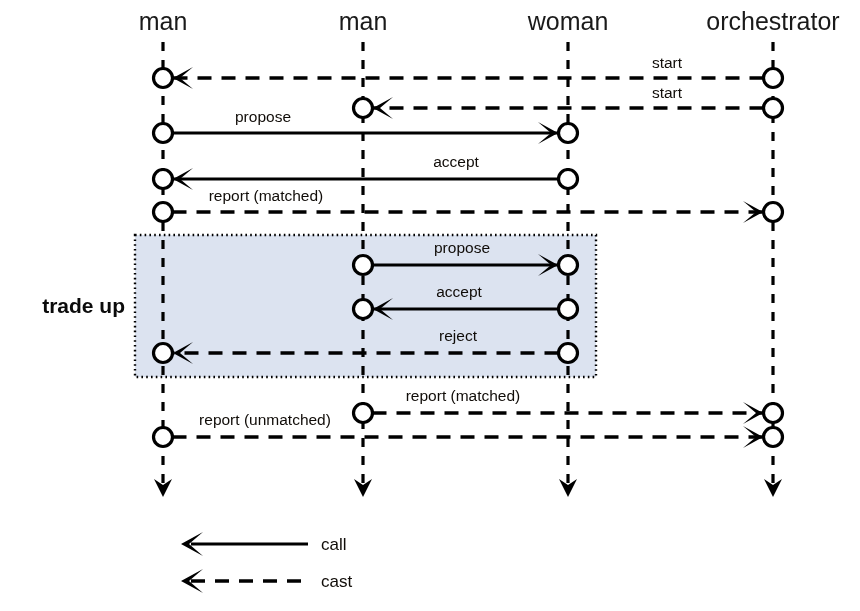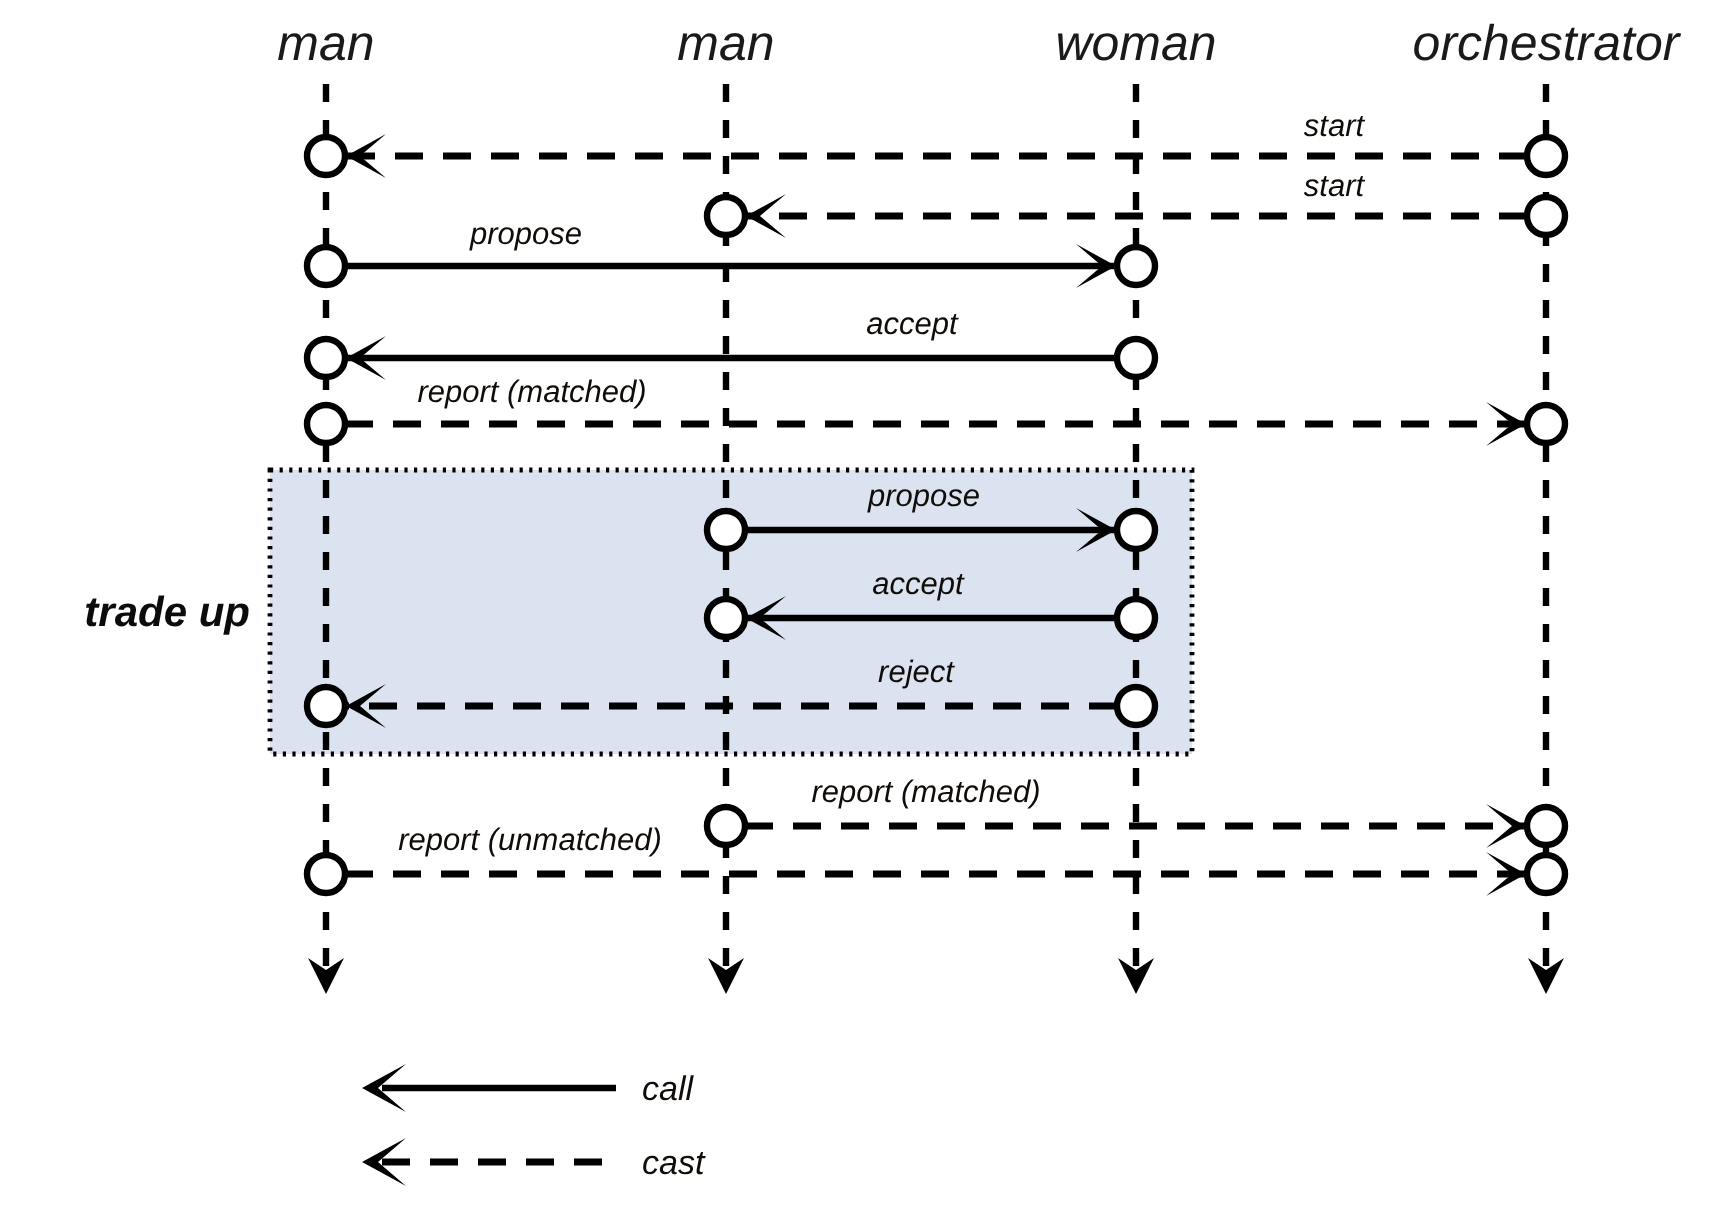--- a/index.html
+++ b/index.html
@@ -12,21 +12,20 @@
     width: 860px;
     height: 611px;
     font-family: "Liberation Sans", sans-serif;
     overflow: hidden;
     position: relative;
   }
   #diagram-root {
     position: relative;
     width: 782px;
     height: 611px;
-    font-style: italic;
   }
   svg#seq-svg {
     position: absolute;
     left: 0;
     top: 0;
     width: 860px;
     height: 611px;
     display: block;
   }
   .lifeline-header {

